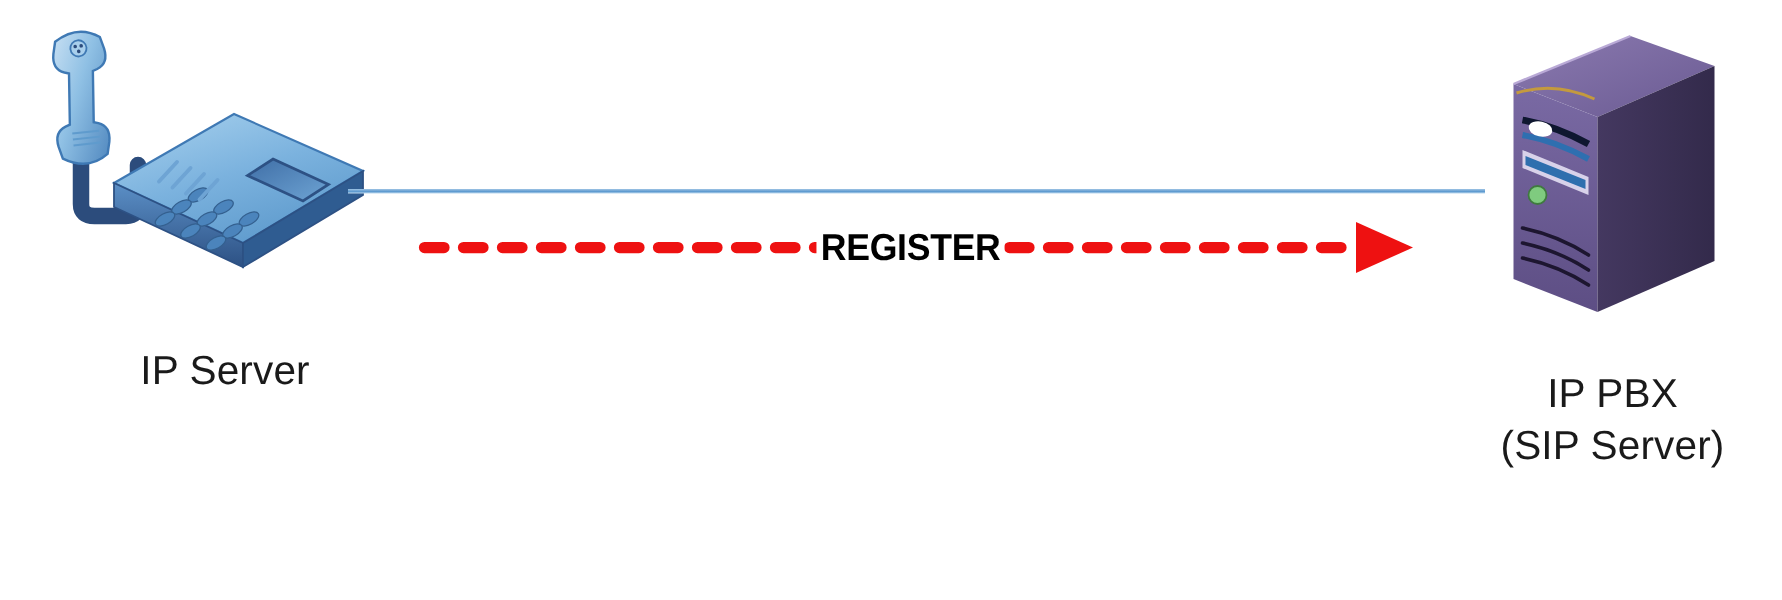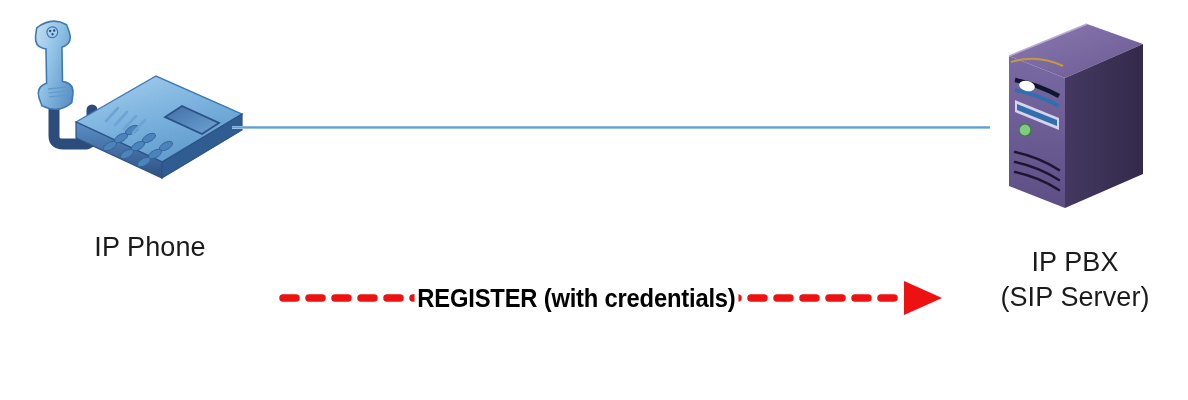--- a/index.html
+++ b/index.html
@@ -145,31 +145,31 @@
 
     <circle cx="50" cy="108" r="6" fill="#7fcb7f" stroke="#3f7a3f" stroke-width="1.2"></circle>
 
     <g fill="none" stroke="#1d1630" stroke-width="2.4" stroke-linecap="round">
       <path d="M40 130 q24 5 44 18"></path>
       <path d="M40 140 q24 5 44 18"></path>
       <path d="M40 150 q24 5 44 18"></path>
     </g>
   </svg>
 
-  <div id="ip-phone-label" class="endpoint-label">IP Phone</div>
+  <div id="ip-phone-label" class="endpoint-label">IP Server</div>
 
   <div id="pbx-label-wrap">
     <div class="endpoint-label" style="position:static;">IP PBX</div>
     <div class="endpoint-label" style="position:static;">(SIP Server)</div>
   </div>
 
-
-
-  <div class="msg-row" style="top:275px;">
+  <div class="msg-row" style="top:142px;">
     <svg class="msg-svg" width="1188" height="46">
       <line x1="283" y1="23" x2="906" y2="23" stroke="#EE1111" stroke-width="7.5" stroke-linecap="round" stroke-dasharray="13 13"></line>
       <polygon points="904,6 942,23 904,40" fill="#EE1111"></polygon>
     </svg>
-    <div class="msg-label" style="left:406px;">REGISTER (with credentials)</div>
+    <div class="msg-label" style="left:541px;">REGISTER</div>
   </div>
+
+
 
 
 </div>
 
 </body></html>

